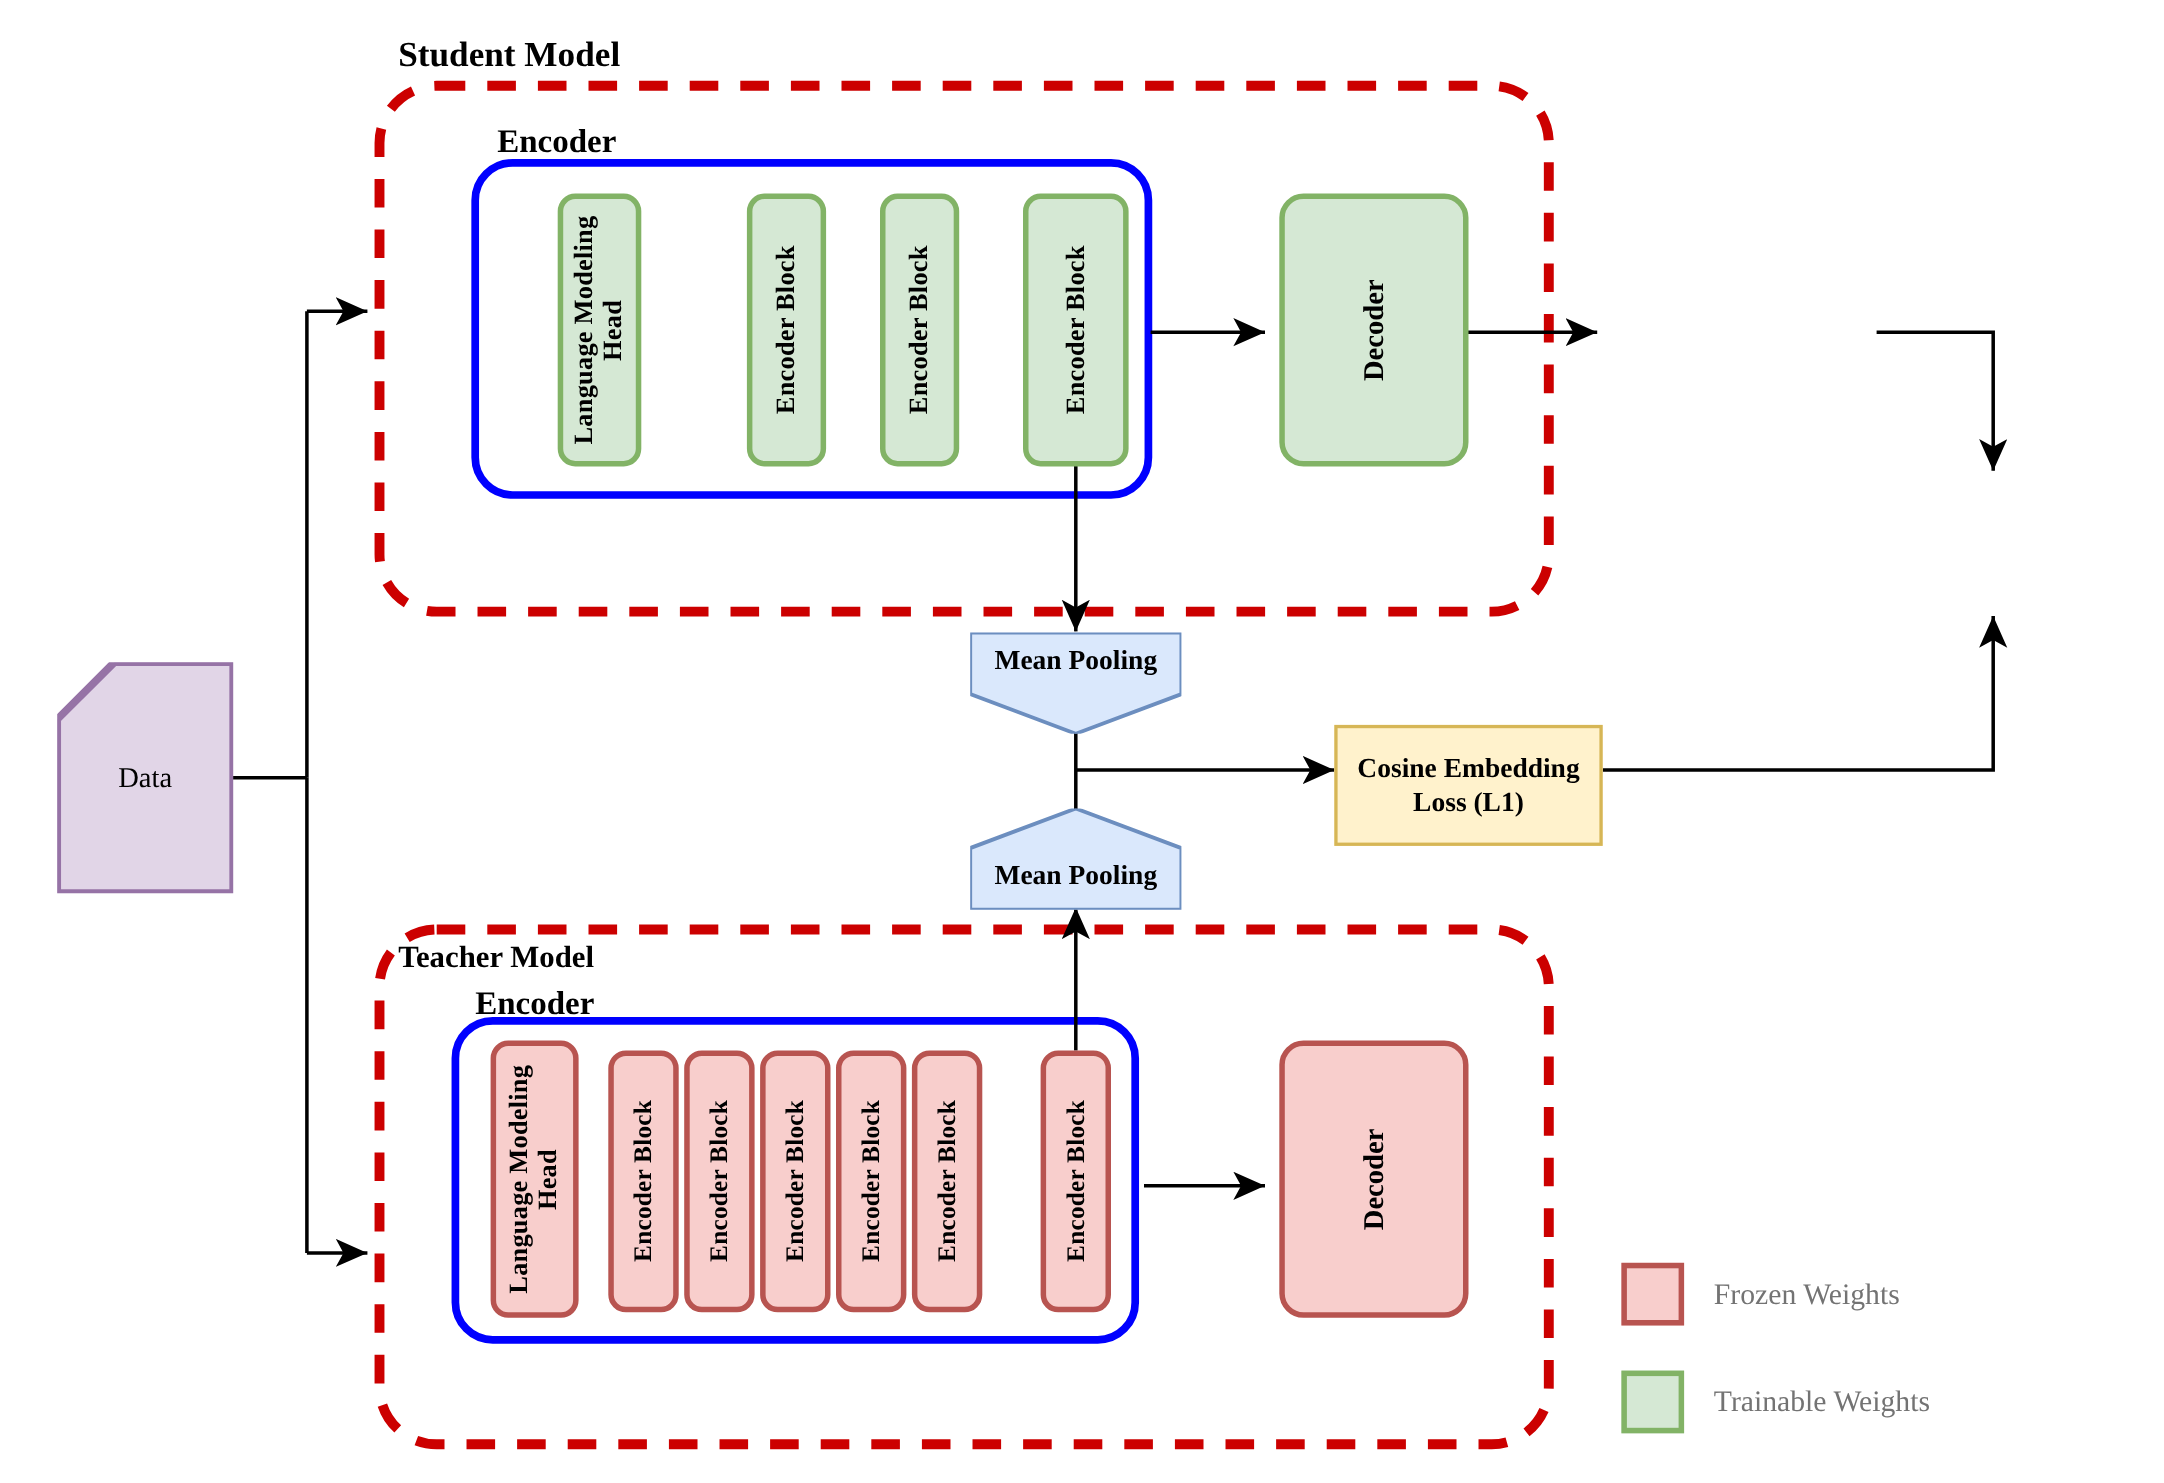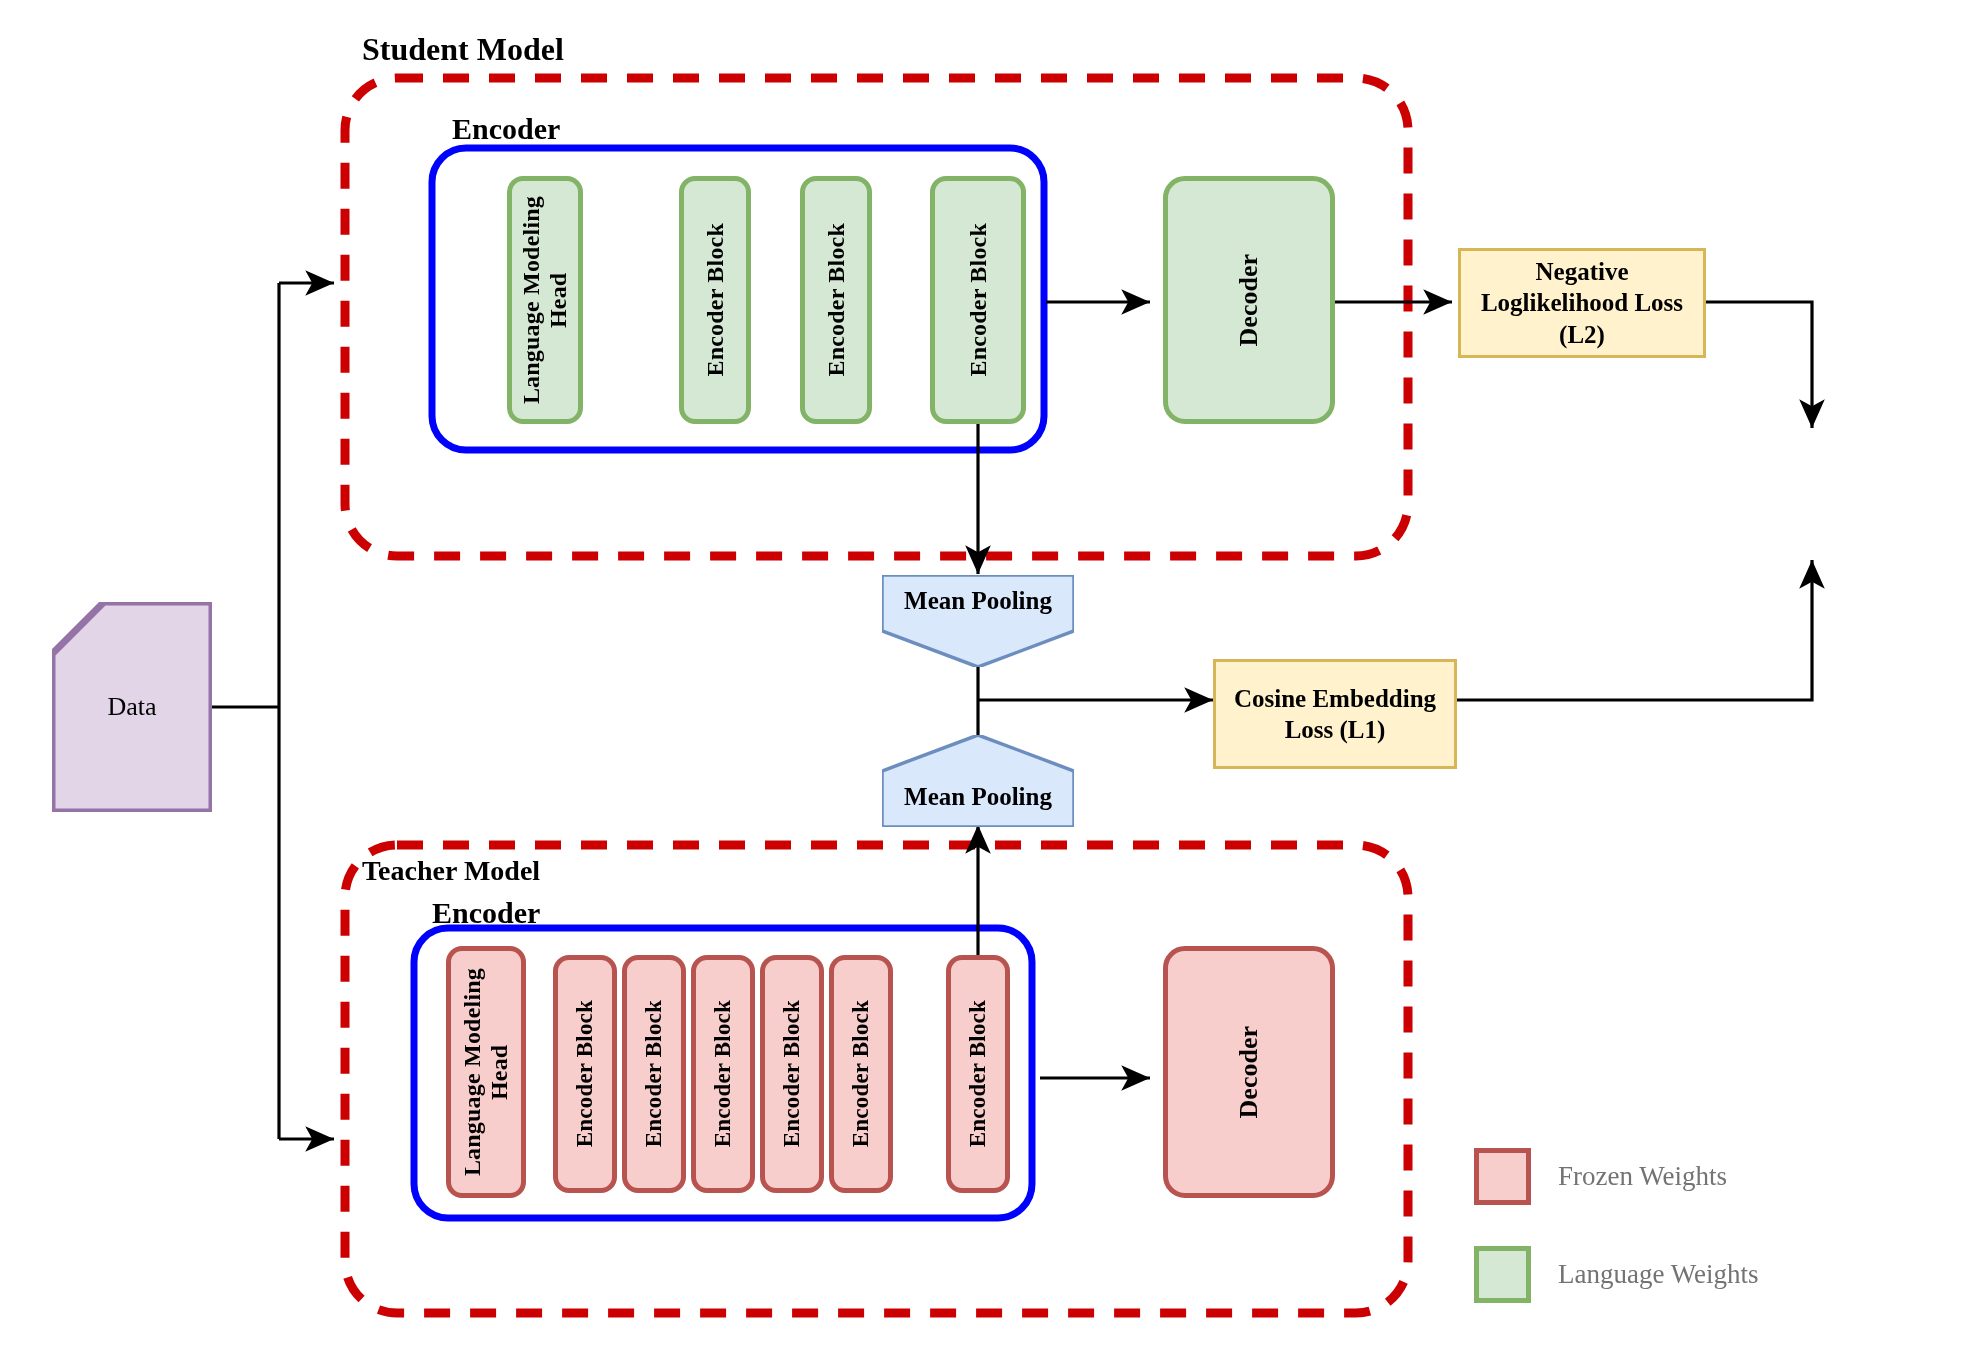--- a/index.html
+++ b/index.html
@@ -149,31 +149,26 @@
     <div class="poollabel" style="top:12px;">Mean Pooling</div>
   </div>
 
   <div class="poolwrap" style="left:882px;top:735px;width:192px;height:92px;">
     <svg width="192" height="92" viewBox="0 0 192 92" style="position:absolute;left:0;top:0;">
       <polygon points="96,0 192,36 192,92 0,92 0,36" fill="#dae8fc" stroke="#6c8ebf" stroke-width="3.5"></polygon>
     </svg>
     <div class="poollabel" style="top:48px;">Mean Pooling</div>
   </div>
 
-  <div class="node yellowbox" style="left:1458px;top:248px;width:248px;height:110px;font-size:25px;white-space:pre-line;">
-    <span>Negative
-Loglikelihood Loss
-(L2)</span>
-  </div>
 
   <div class="node yellowbox" style="left:1213px;top:659px;width:244px;height:110px;font-size:25px;white-space:pre-line;">
     <span>Cosine Embedding
 Loss (L1)</span>
   </div>
 
 
   <div class="legend-sw" style="left:1474px;top:1148px;width:57px;height:57px;background:#f8cecc;border-color:#b85450;"></div>
   <div class="legend-tx" style="left:1558px;top:1161px;">Frozen Weights</div>
 
   <div class="legend-sw" style="left:1474px;top:1246px;width:57px;height:57px;background:#d5e8d4;border-color:#82b366;"></div>
-  <div class="legend-tx" style="left:1558px;top:1259px;">Language Weights</div>
+  <div class="legend-tx" style="left:1558px;top:1259px;">Trainable Weights</div>
 
 </div>
 
 </body></html>

